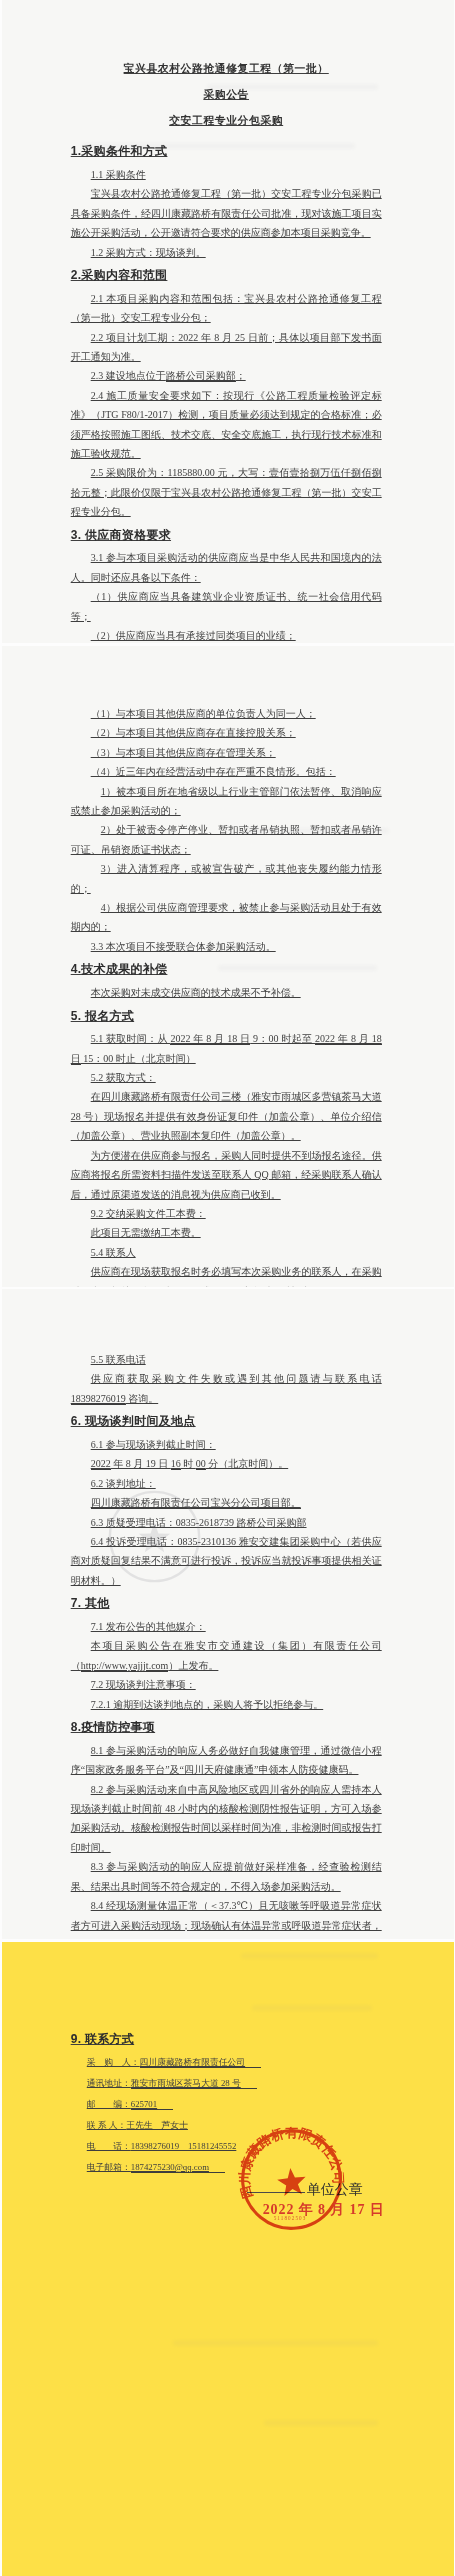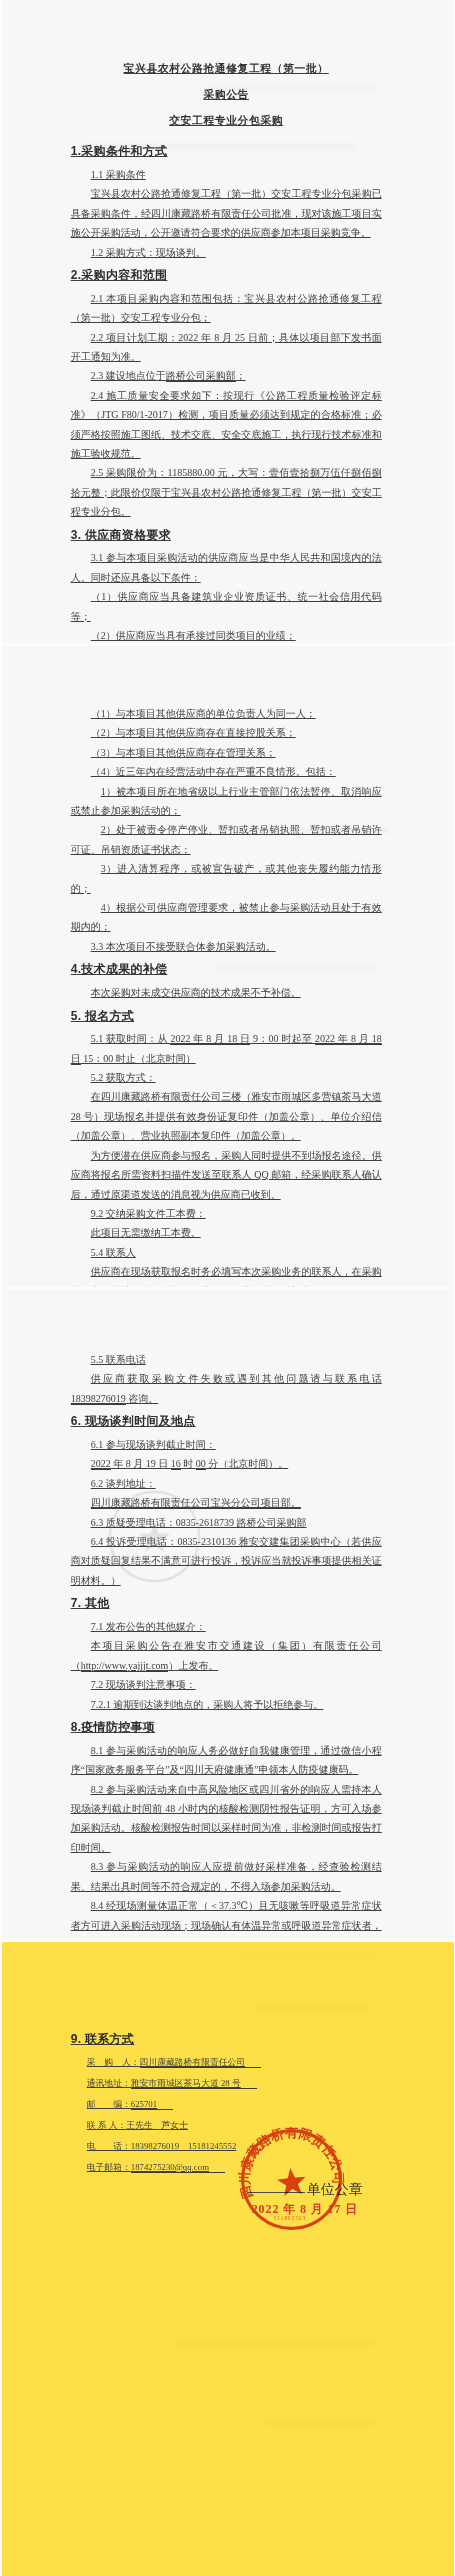--- a/index.html
+++ b/index.html
@@ -45,21 +45,21 @@
     opacity:0.16;
   }
   .seal-label{
     position:absolute;left:305px;top:239px;font-size:14px;color:#2f2f2f;
   }
   .seal-line{
     position:absolute;left:245px;top:237px;width:58px;height:12.5px;
     border-bottom:0.7px solid #4a4a4a;
   }
   .seal-date{
-    position:absolute;left:250px;top:259px;font-size:12px;
+    position:absolute;left:261px;top:259px;font-size:14px;
     color:#d63a2b;letter-spacing:0.9px;font-weight:bold;
   }
   .seal-code{
     position:absolute;left:272px;top:273px;font-size:5.1px;
     color:#d63a2b;letter-spacing:1.1px;opacity:0.85;
   }
   .smudge{
     position:absolute;background:#8a8a95;opacity:0.05;
     border-radius:3.4px;filter:blur(1.7px);
   }

